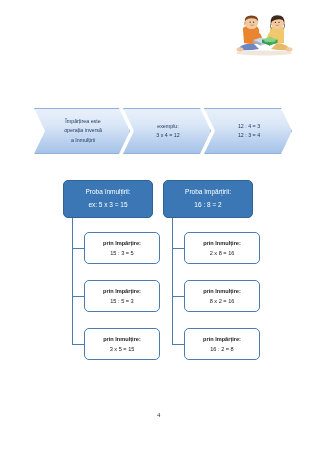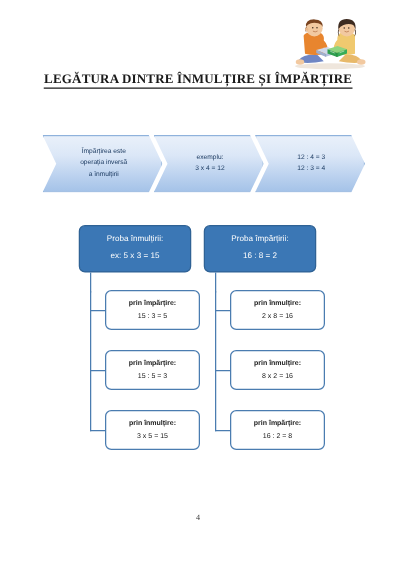--- a/index.html
+++ b/index.html
@@ -201,23 +201,20 @@
 
       <path d="M33 27.4 L41 24.8 L48.6 27.4 L40.6 30.2 Z" fill="#8ed47f"></path>
       <path d="M33 27.4 L40.6 30.2 L40.6 33.6 L33 30.8 Z" fill="#2f9e4f"></path>
       <path d="M40.6 30.2 L48.6 27.4 L48.6 30.8 L40.6 33.6 Z" fill="#37ad58"></path>
       <path d="M40.6 30.2 L40.6 33.6" stroke="#1d7a38" stroke-width="0.55"></path>
       <path d="M35.2 29.0 L38.8 30.4" stroke="#e8f6e2" stroke-width="0.45"></path>
       <path d="M42.6 30.2 L46.4 28.8" stroke="#e8f6e2" stroke-width="0.45"></path>
     </svg>
   </div>
 
-  <div class="title">
-    <span class="u">LEGĂTURA DINTRE ÎNMULȚIRE ȘI ÎMPĂRȚIRE</span>
-  </div>
 
   <div class="chevrons">
 
     <div class="chev chev-1">
       <span class="ln">Împărțirea este</span>
       <span class="ln">operația inversă</span>
       <span class="ln">a înmulțirii</span>
     </div>
 
     <div class="chev chev-2">

